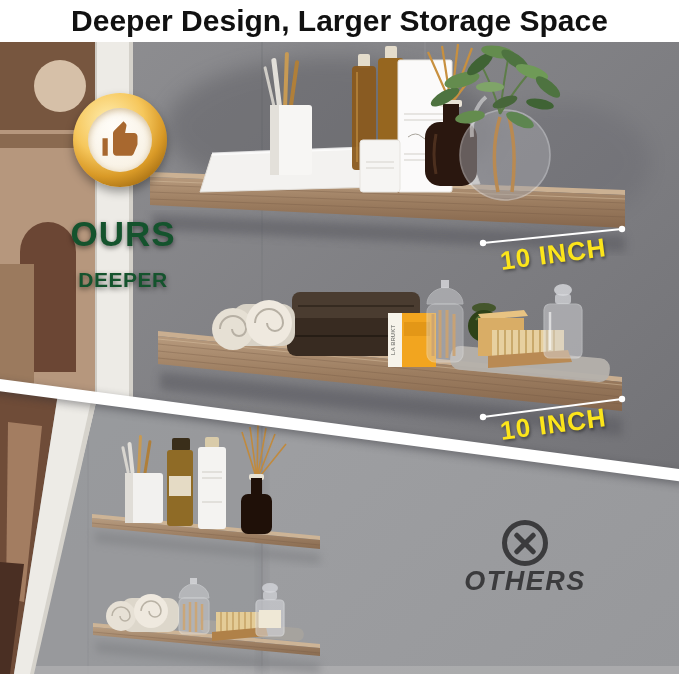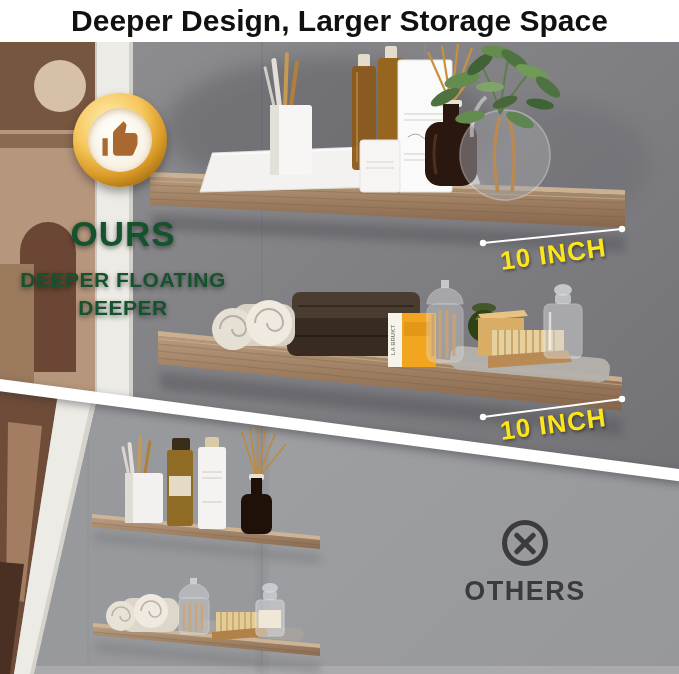--- a/index.html
+++ b/index.html
@@ -32,21 +32,21 @@
   
   .depth-label{position:absolute;font-size:26px;font-weight:700;color:#fce51b;letter-spacing:1px;
                transform:rotate(-7.5deg);text-shadow:1px 2px 3px rgba(30,30,30,.55);white-space:nowrap;}
   .depth-1{left:500px;top:197px;}
   .depth-2{left:500px;top:367px;}
   
   .others-overlay{position:absolute;left:440px;top:478px;width:170px;text-align:center;color:#3b3b3d;}
   .x-circle{width:36px;height:36px;border:5px solid #3b3b3d;border-radius:50%;margin:0 auto;position:relative;}
   .x-bar{position:absolute;left:4px;top:15.5px;width:28px;height:5px;background:#3b3b3d;border-radius:2px;}
   .x-bar.a{transform:rotate(45deg);} .x-bar.b{transform:rotate(-45deg);}
-  .others-heading{margin-top:10px;font-size:27px;font-weight:700;letter-spacing:1.5px;}
+  .others-heading{font-size:27px;font-weight:700;letter-spacing:1.5px;font-style:italic;}
 </style>
 </head>
 <body>
 
 <div class="stage">
 
   <div class="header">
     <div class="title">Deeper Design, Larger Storage Space</div>
   </div>
 
@@ -327,21 +327,20 @@
         <g>
           <line x1="483" y1="375" x2="622" y2="357" stroke="#ffffff" stroke-width="2"></line>
           <circle cx="483" cy="375" r="3.2" fill="#ffffff"></circle>
           <circle cx="622" cy="357" r="3.2" fill="#ffffff"></circle>
         </g>
       </svg>
 
       <div class="ours-text">
         <div class="ours-heading">OURS</div>
         <div class="ours-sub">
-          <div>DEEPER FLOATING</div>
           <div>DEEPER</div>
         </div>
       </div>
 
       <div class="depth-label depth-1">10 INCH</div>
       <div class="depth-label depth-2">10 INCH</div>
     </div>
 
     <div class="divider"></div>
 

